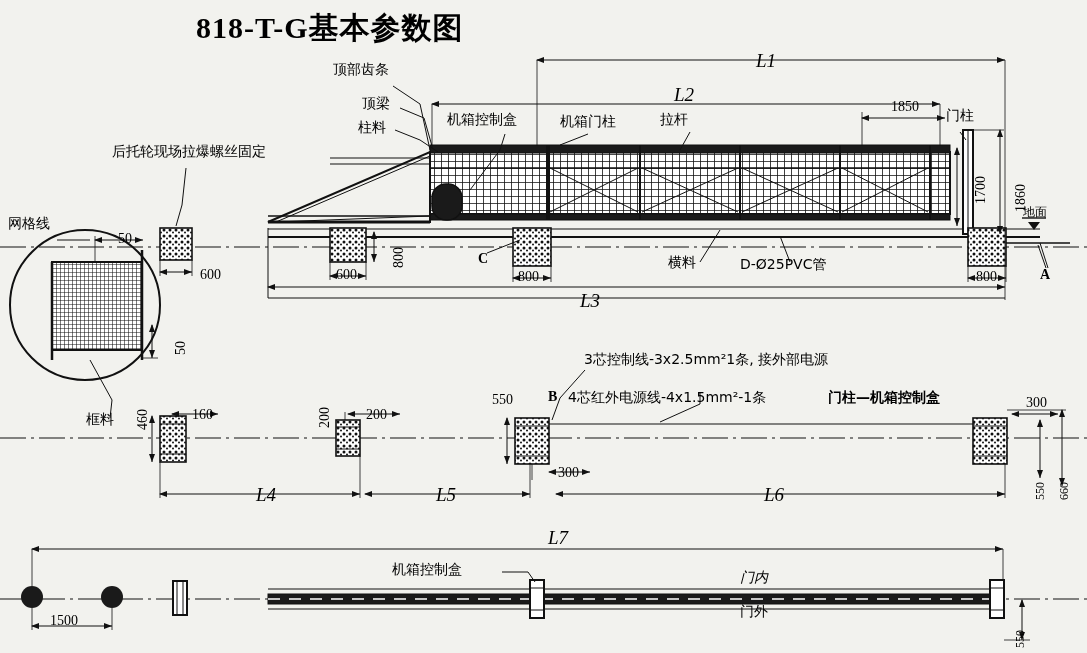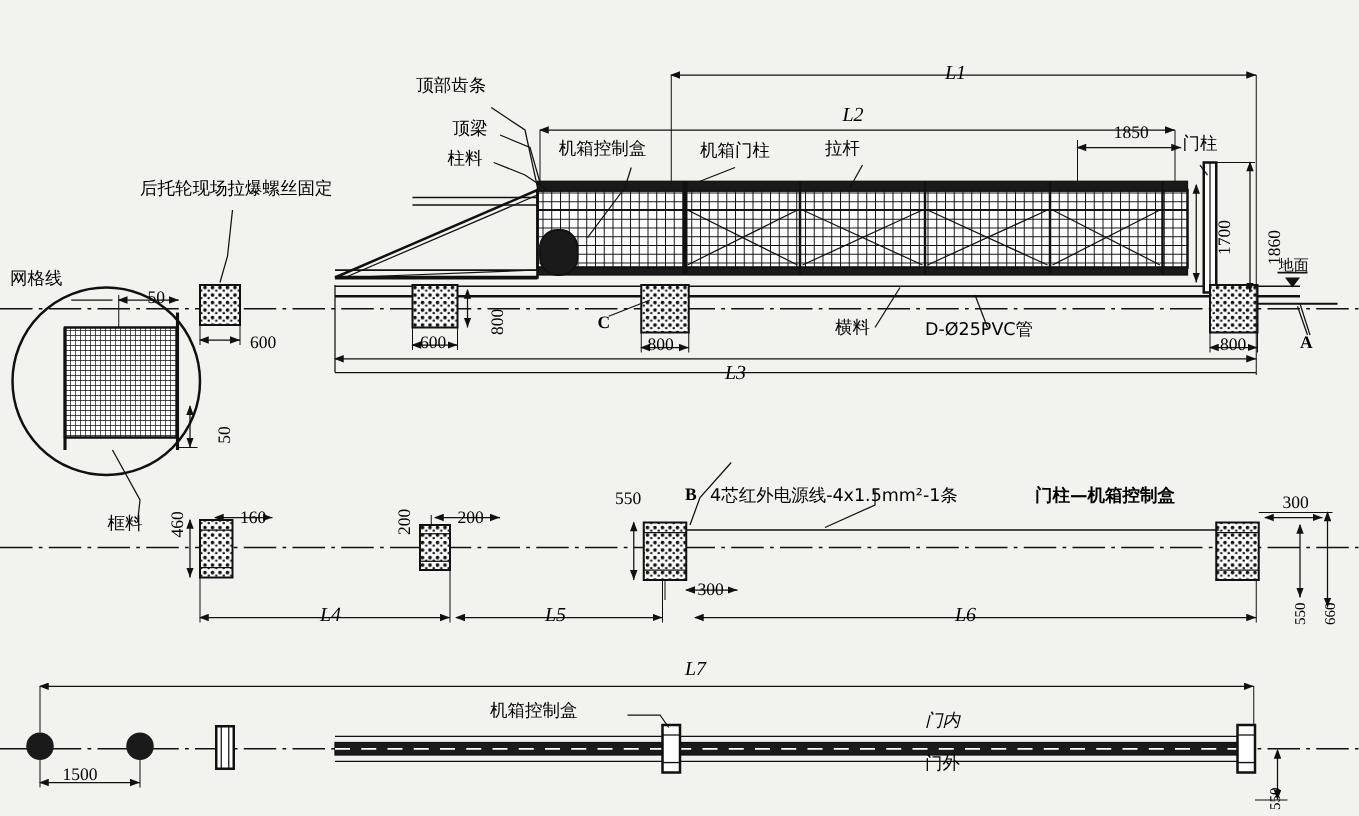--- a/index.html
+++ b/index.html
@@ -8,21 +8,21 @@
     background:#f2f2ee;
     font-family:"Liberation Serif", serif;
     color:#000;
     overflow:hidden;
     position:relative;
   }
   #stage{position:absolute;left:0;top:0;width:1087px;height:653px;}
   .abs{position:absolute;}
   .lbl{font-size:14px;white-space:nowrap;line-height:1;}
   .lbl-cn{font-family:"DejaVu Sans", sans-serif;font-size:14px;white-space:nowrap;line-height:1;}
-  .lbl-it{font-family:"Liberation Serif", serif;font-style:italic;font-size:16px;white-space:nowrap;}
+  .lbl-it{font-family:"Liberation Serif", serif;font-style:italic;font-size:19px;white-space:nowrap;}
   .title{
     font-family:"Liberation Serif", serif;
     font-size:30px;font-weight:bold;letter-spacing:1px;white-space:nowrap;
   }
   .rot90{transform:rotate(-90deg);transform-origin:left top;}
   svg{position:absolute;left:0;top:0;}
 </style>
 </head>
 <body>
 
@@ -251,20 +251,21 @@
     <line x1="32" y1="626" x2="112" y2="626" stroke="#111" stroke-width="1" marker-start="url(#arrowb)" marker-end="url(#arrow)"></line>
     <line x1="32" y1="608" x2="32" y2="630" stroke="#111" stroke-width="0.8"></line>
     <line x1="112" y1="608" x2="112" y2="630" stroke="#111" stroke-width="0.8"></line>
 
     <line x1="1022" y1="600" x2="1022" y2="640" stroke="#111" stroke-width="1" marker-start="url(#arrowb)" marker-end="url(#arrow)"></line>
     <line x1="1004" y1="640" x2="1030" y2="640" stroke="#111" stroke-width="0.8"></line>
 
     <path d="M502 572 L528 572 L535 582" stroke="#111" stroke-width="1" fill="none"></path>
   </svg>
 
+  <div class="abs title" style="left:196px;top:8px;">818-T-G基本参数图</div>
 
   <div class="abs lbl-it" style="left:756px;top:50px;">L1</div>
   <div class="abs lbl-it" style="left:674px;top:84px;">L2</div>
   <div class="abs lbl-it" style="left:580px;top:290px;">L3</div>
   <div class="abs lbl" style="left:891px;top:100px;">1850</div>
 
   <div class="abs lbl-cn" style="left:333px;top:62px;">顶部齿条</div>
   <div class="abs lbl-cn" style="left:362px;top:96px;">顶梁</div>
   <div class="abs lbl-cn" style="left:358px;top:120px;">柱料</div>
   <div class="abs lbl-cn" style="left:447px;top:112px;">机箱控制盒</div>
@@ -284,20 +285,21 @@
   <div class="abs lbl rot90" style="left:174px;top:355px;">50</div>
 
   <div class="abs lbl" style="left:200px;top:268px;">600</div>
   <div class="abs lbl" style="left:336px;top:268px;">600</div>
   <div class="abs lbl rot90" style="left:392px;top:268px;">800</div>
   <div class="abs lbl" style="left:518px;top:270px;">800</div>
   <div class="abs lbl" style="left:976px;top:270px;">800</div>
   <div class="abs lbl rot90" style="left:974px;top:204px;">1700</div>
   <div class="abs lbl rot90" style="left:1014px;top:212px;">1860</div>
 
+  <div class="abs lbl-cn" style="left:584px;top:352px;">3芯控制线-3x2.5mm²1条, 接外部电源</div>
   <div class="abs lbl-cn" style="left:568px;top:390px;">4芯红外电源线-4x1.5mm²-1条</div>
   <div class="abs lbl-cn" style="left:828px;top:390px;font-weight:bold;">门柱—机箱控制盒</div>
   <div class="abs lbl" style="left:548px;top:390px;font-weight:bold;">B</div>
 
   <div class="abs lbl-it" style="left:256px;top:484px;">L4</div>
   <div class="abs lbl-it" style="left:436px;top:484px;">L5</div>
   <div class="abs lbl-it" style="left:764px;top:484px;">L6</div>
 
   <div class="abs lbl rot90" style="left:136px;top:430px;">460</div>
   <div class="abs lbl" style="left:192px;top:408px;">160</div>

